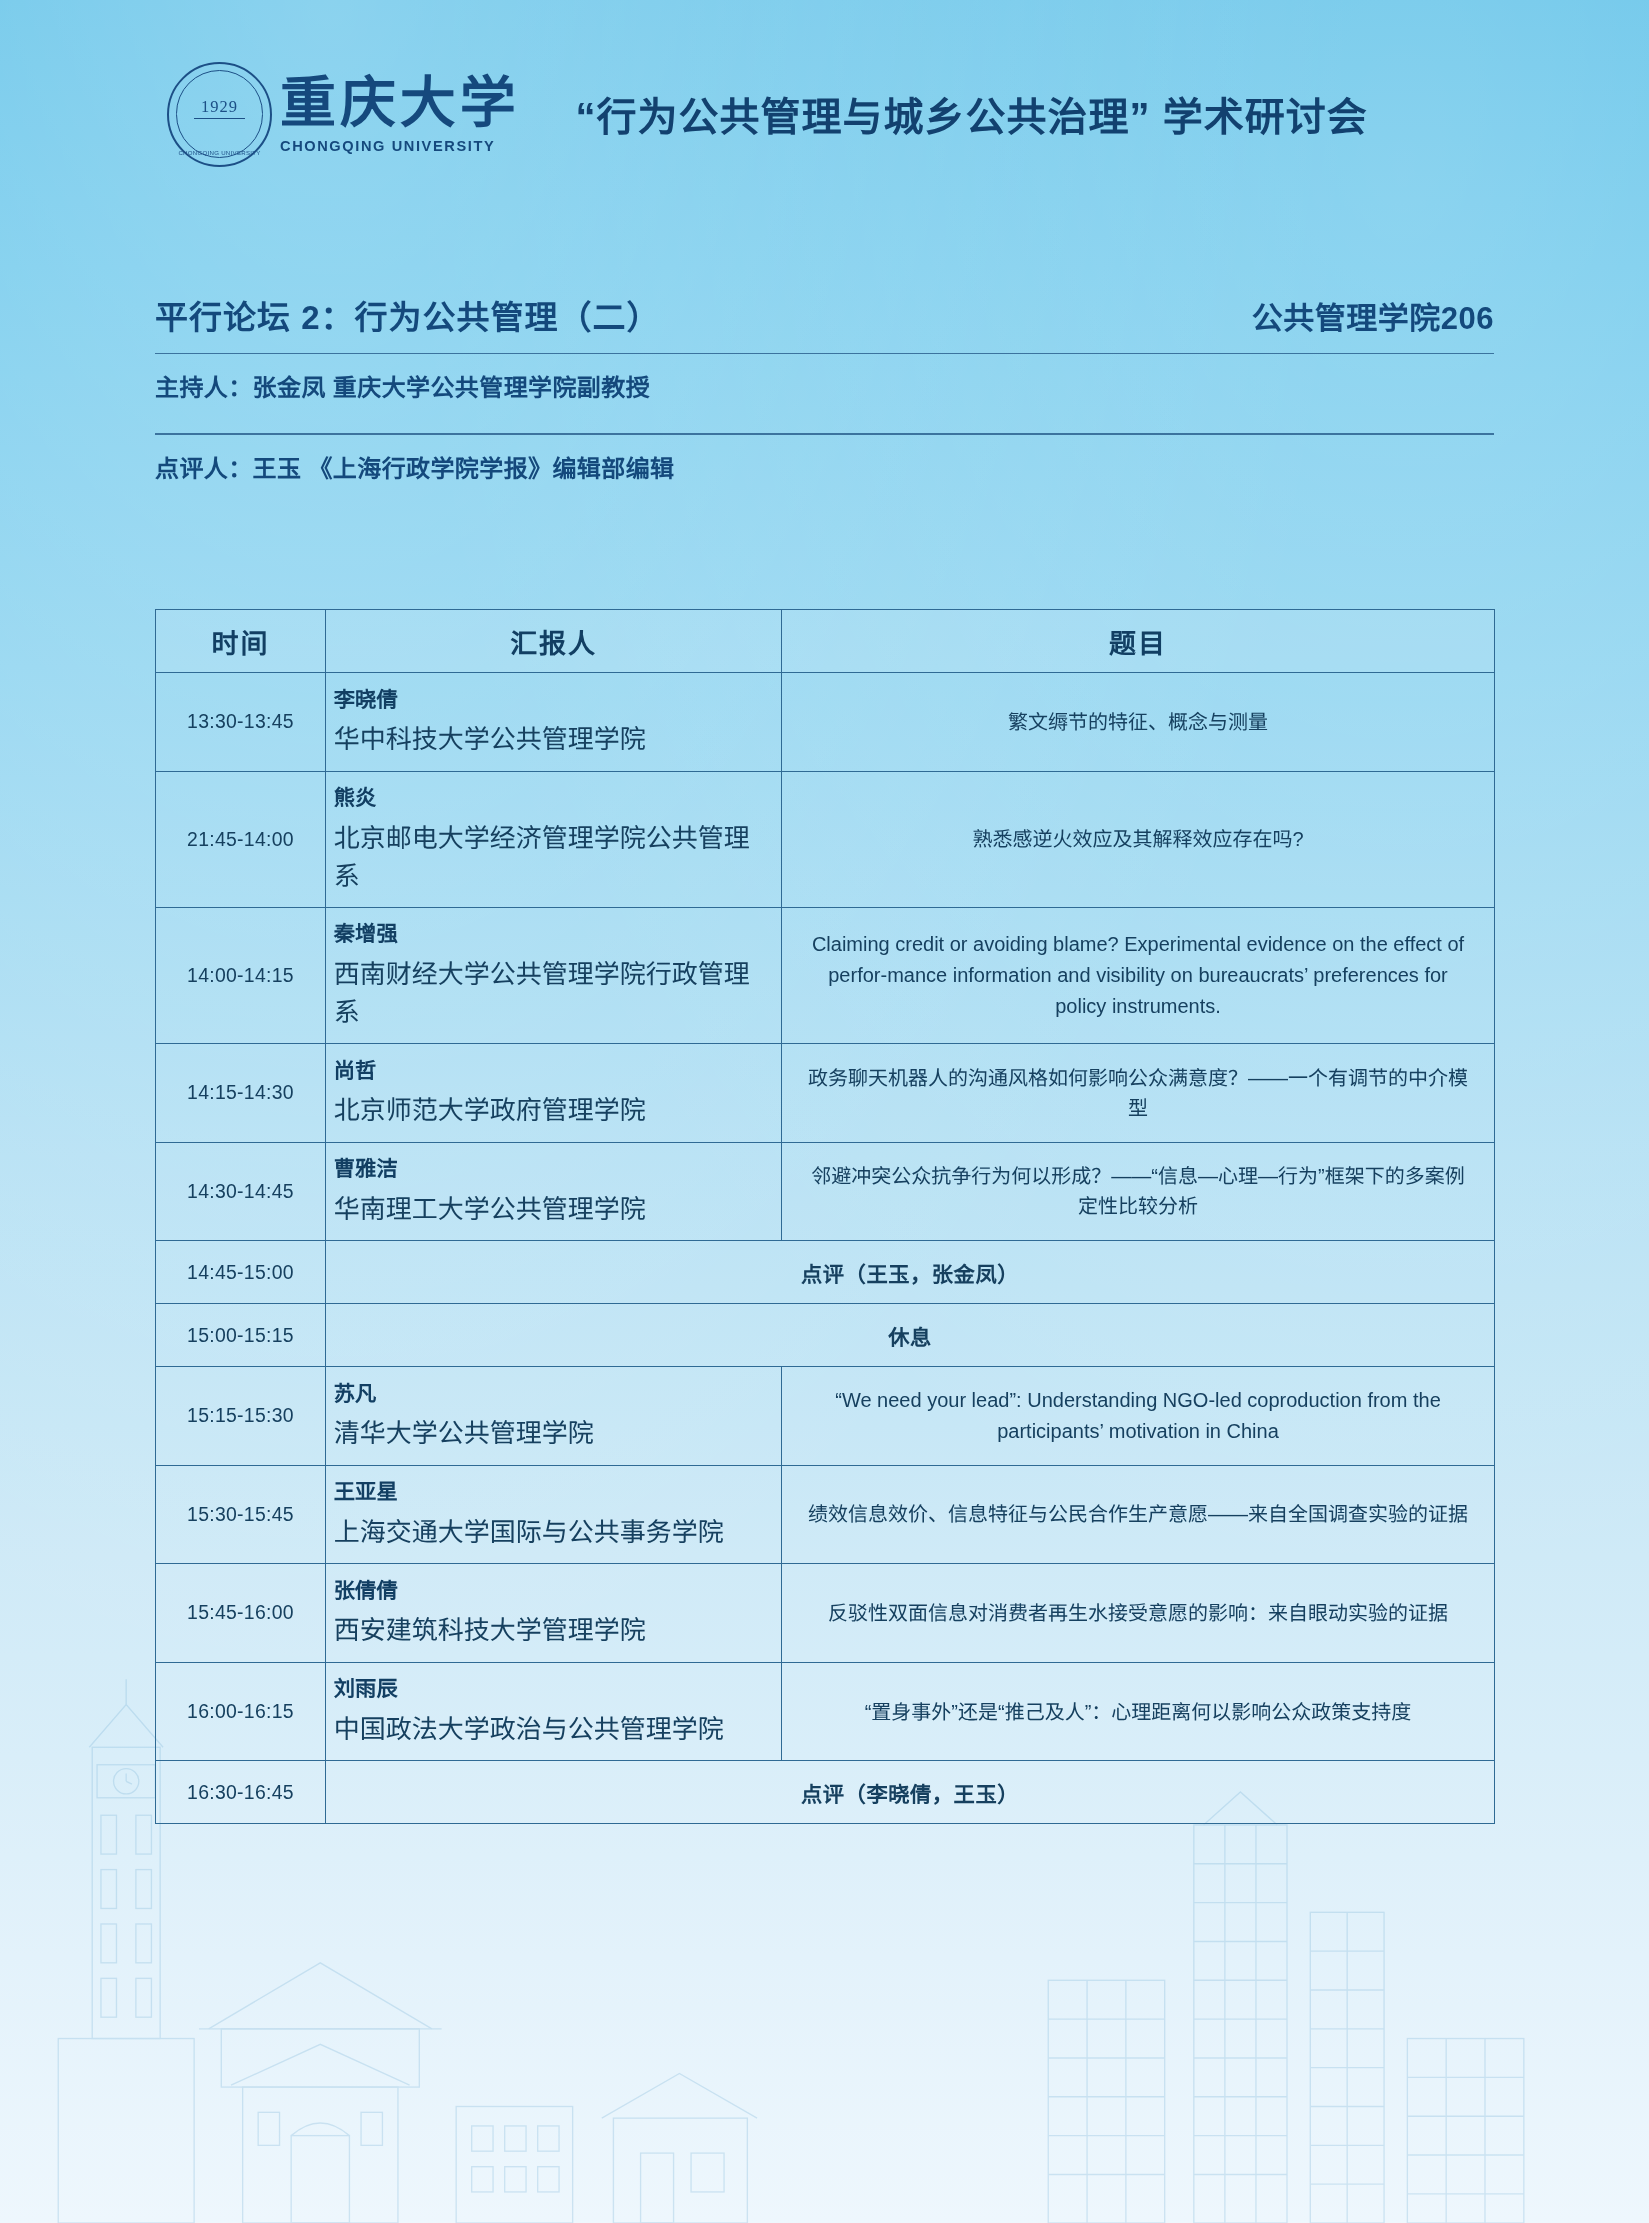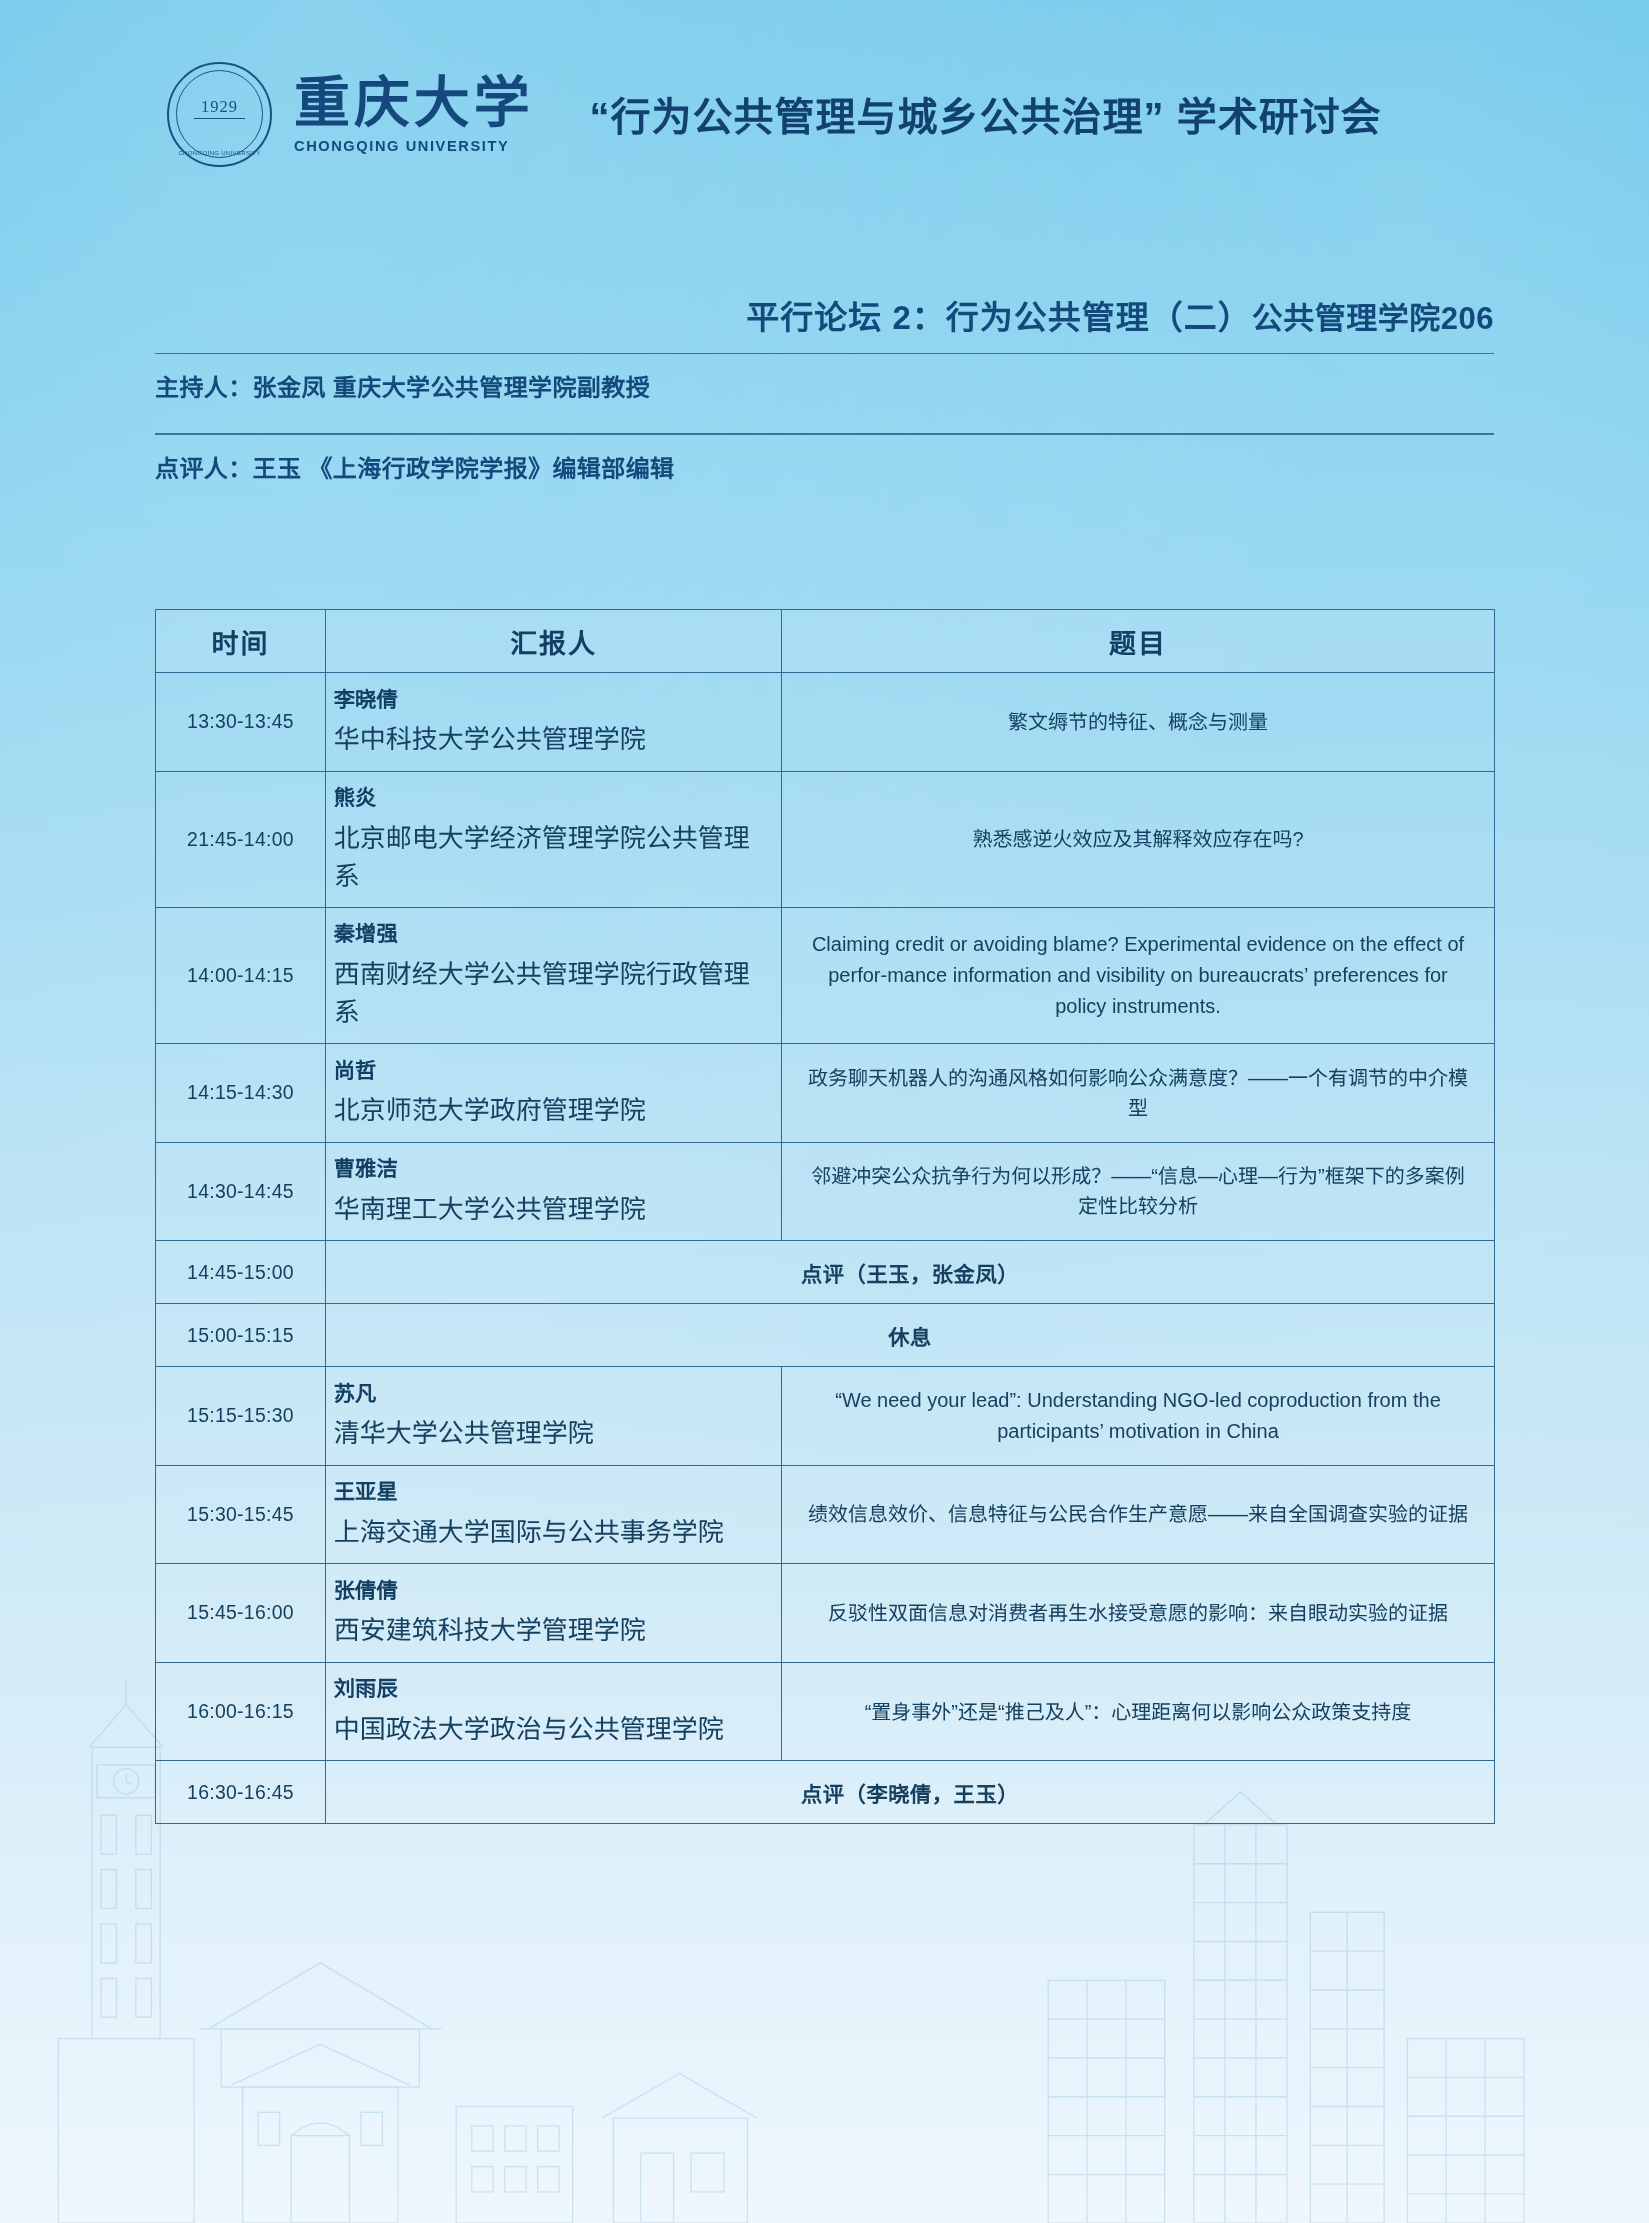--- a/index.html
+++ b/index.html
@@ -43,21 +43,21 @@
     top: 56px;
     width: 1650px;
     height: 116px;
     display: flex;
     align-items: center;
   }
   .logo-wrap {
     margin-left: 167px;
     display: flex;
     align-items: center;
-    gap: 22px;
+    gap: 8px;
   }
   .logo-seal {
     width: 101px;
     height: 101px;
     border-radius: 50%;
     border: 2.9px solid #1c4f86;
     position: relative;
     flex: 0 0 auto;
     background: transparent;
   }
@@ -126,21 +126,21 @@
 
   
   .meta {
     position: absolute;
     left: 155px;
     top: 291px;
     width: 1339px;
   }
   .meta-row-1 {
     display: flex;
-    justify-content: flex-end;
+    justify-content: space-between;
     align-items: baseline;
     margin-bottom: 9.7px;
   }
   .forum-title {
     font-size: 33px;
     font-weight: bold;
     color: #14497c;
     letter-spacing: 1px;
   }
   .room {

